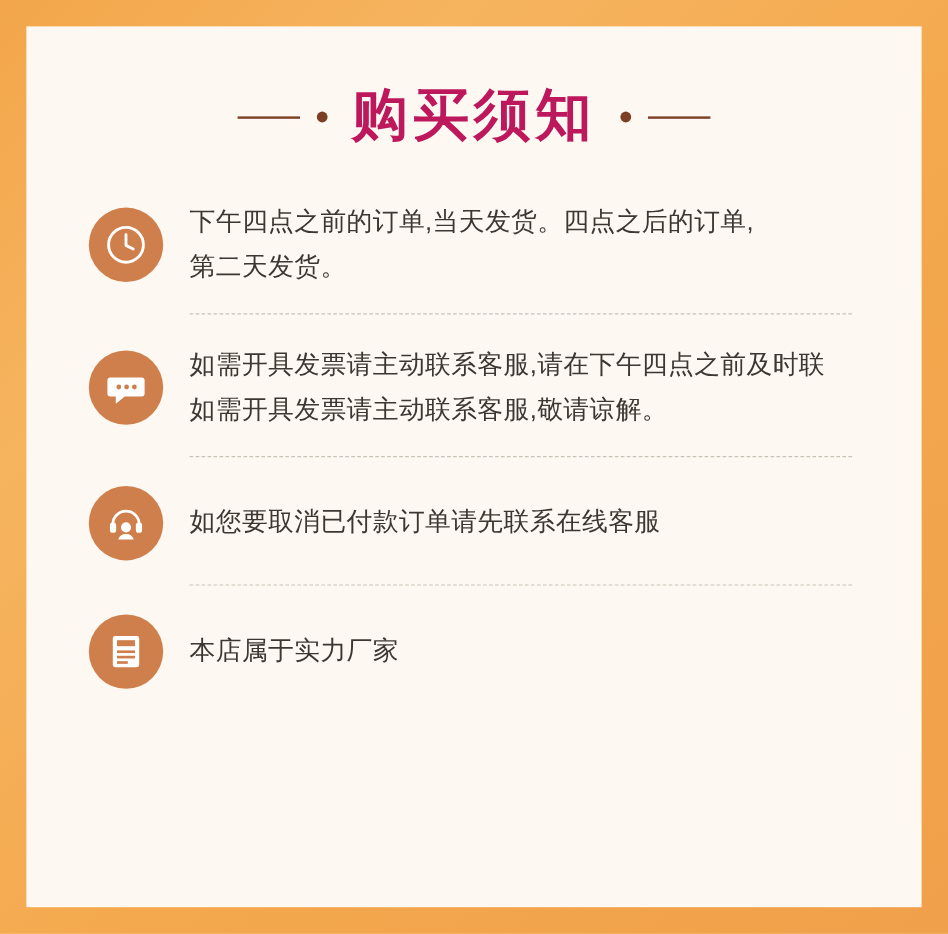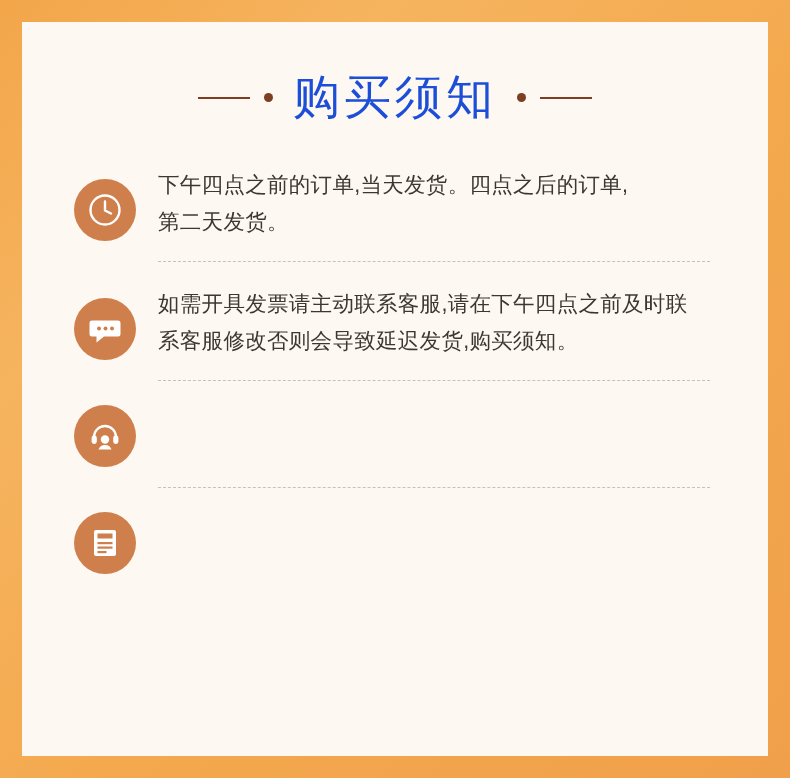--- a/index.html
+++ b/index.html
@@ -46,34 +46,34 @@
   }
   .title-dot {
     width: 9px;
     height: 9px;
     border-radius: 50%;
     background: #7d3f23;
   }
   .title-text {
     font-family: "Liberation Serif", serif;
     font-size: 47px;
-    font-weight: normal;
+    font-weight: bold;
     letter-spacing: 4px;
-    color: #1d4ed8;
+    color: #be185d;
     line-height: 1;
     padding: 0 6px;
   }
 
   
   .list {
     margin: 34px 52px 0 52px;
   }
   .item {
     display: flex;
-    align-items: flex-end;
+    align-items: center;
     gap: 22px;
     padding: 4px 0 4px 0;
   }
   .item-1 { padding-top: 8px; }
   .icon {
     flex: 0 0 auto;
     width: 62px;
     height: 62px;
     border-radius: 50%;
     background: #cf7f4b;
@@ -136,51 +136,53 @@
         <span class="icon">
           <svg width="34" height="34" viewBox="0 0 34 34">
             <path d="M4 8.5 h26 a2.5 2.5 0 0 1 2.5 2.5 v11 a2.5 2.5 0 0 1 -2.5 2.5 h-14 l-7.5 6 v-6 h-4.5 a2.5 2.5 0 0 1 -2.5 -2.5 v-11 a2.5 2.5 0 0 1 2.5 -2.5 z" fill="#ffffff"></path>
             <circle cx="11" cy="16.5" r="2" fill="#cf7f4b"></circle>
             <circle cx="17.5" cy="16.5" r="2" fill="#cf7f4b"></circle>
             <circle cx="24" cy="16.5" r="2" fill="#cf7f4b"></circle>
           </svg>
         </span>
         <div class="item-text">
           <div>如需开具发票请主动联系客服,请在下午四点之前及时联</div>
-          <div>系客服修改否则会导致延迟发货,购买须知。</div>
+          <div>如需开具发票请主动联系客服,敬请谅解。</div>
         </div>
       </div>
 
       <div class="divider divider-wide"></div>
 
       <div class="item">
         <span class="icon">
           <svg width="34" height="34" viewBox="0 0 34 34">
             <path d="M6 18 a11 11 0 0 1 22 0" fill="none" stroke="#ffffff" stroke-width="2.3" stroke-linecap="round"></path>
             <rect x="3.6" y="16.5" width="5.2" height="8.5" rx="2.4" fill="#ffffff"></rect>
             <rect x="25.2" y="16.5" width="5.2" height="8.5" rx="2.4" fill="#ffffff"></rect>
             <circle cx="17" cy="20.5" r="4.2" fill="#ffffff"></circle>
             <path d="M10.5 30.5 a7 7 0 0 1 13 0 z" fill="#ffffff"></path>
           </svg>
         </span>
         <div class="item-text">
+          <div>如您要取消已付款订单请先联系在线客服</div>
         </div>
       </div>
 
       <div class="divider divider-wide"></div>
 
       <div class="item">
         <span class="icon">
           <svg width="34" height="34" viewBox="0 0 34 34">
             <rect x="6" y="4" width="22" height="26" rx="2" fill="#ffffff"></rect>
             <rect x="9.5" y="7.5" width="15" height="5" fill="#cf7f4b"></rect>
             <rect x="9.5" y="16" width="15" height="2.2" fill="#cf7f4b"></rect>
             <rect x="9.5" y="20.5" width="15" height="2.2" fill="#cf7f4b"></rect>
             <rect x="9.5" y="25" width="9" height="2.2" fill="#cf7f4b"></rect>
           </svg>
         </span>
         <div class="item-text">
+          <div>本店属于实力厂家</div>
         </div>
       </div>
 
     </div>
   </div>
 </div>
 
 </body></html>

